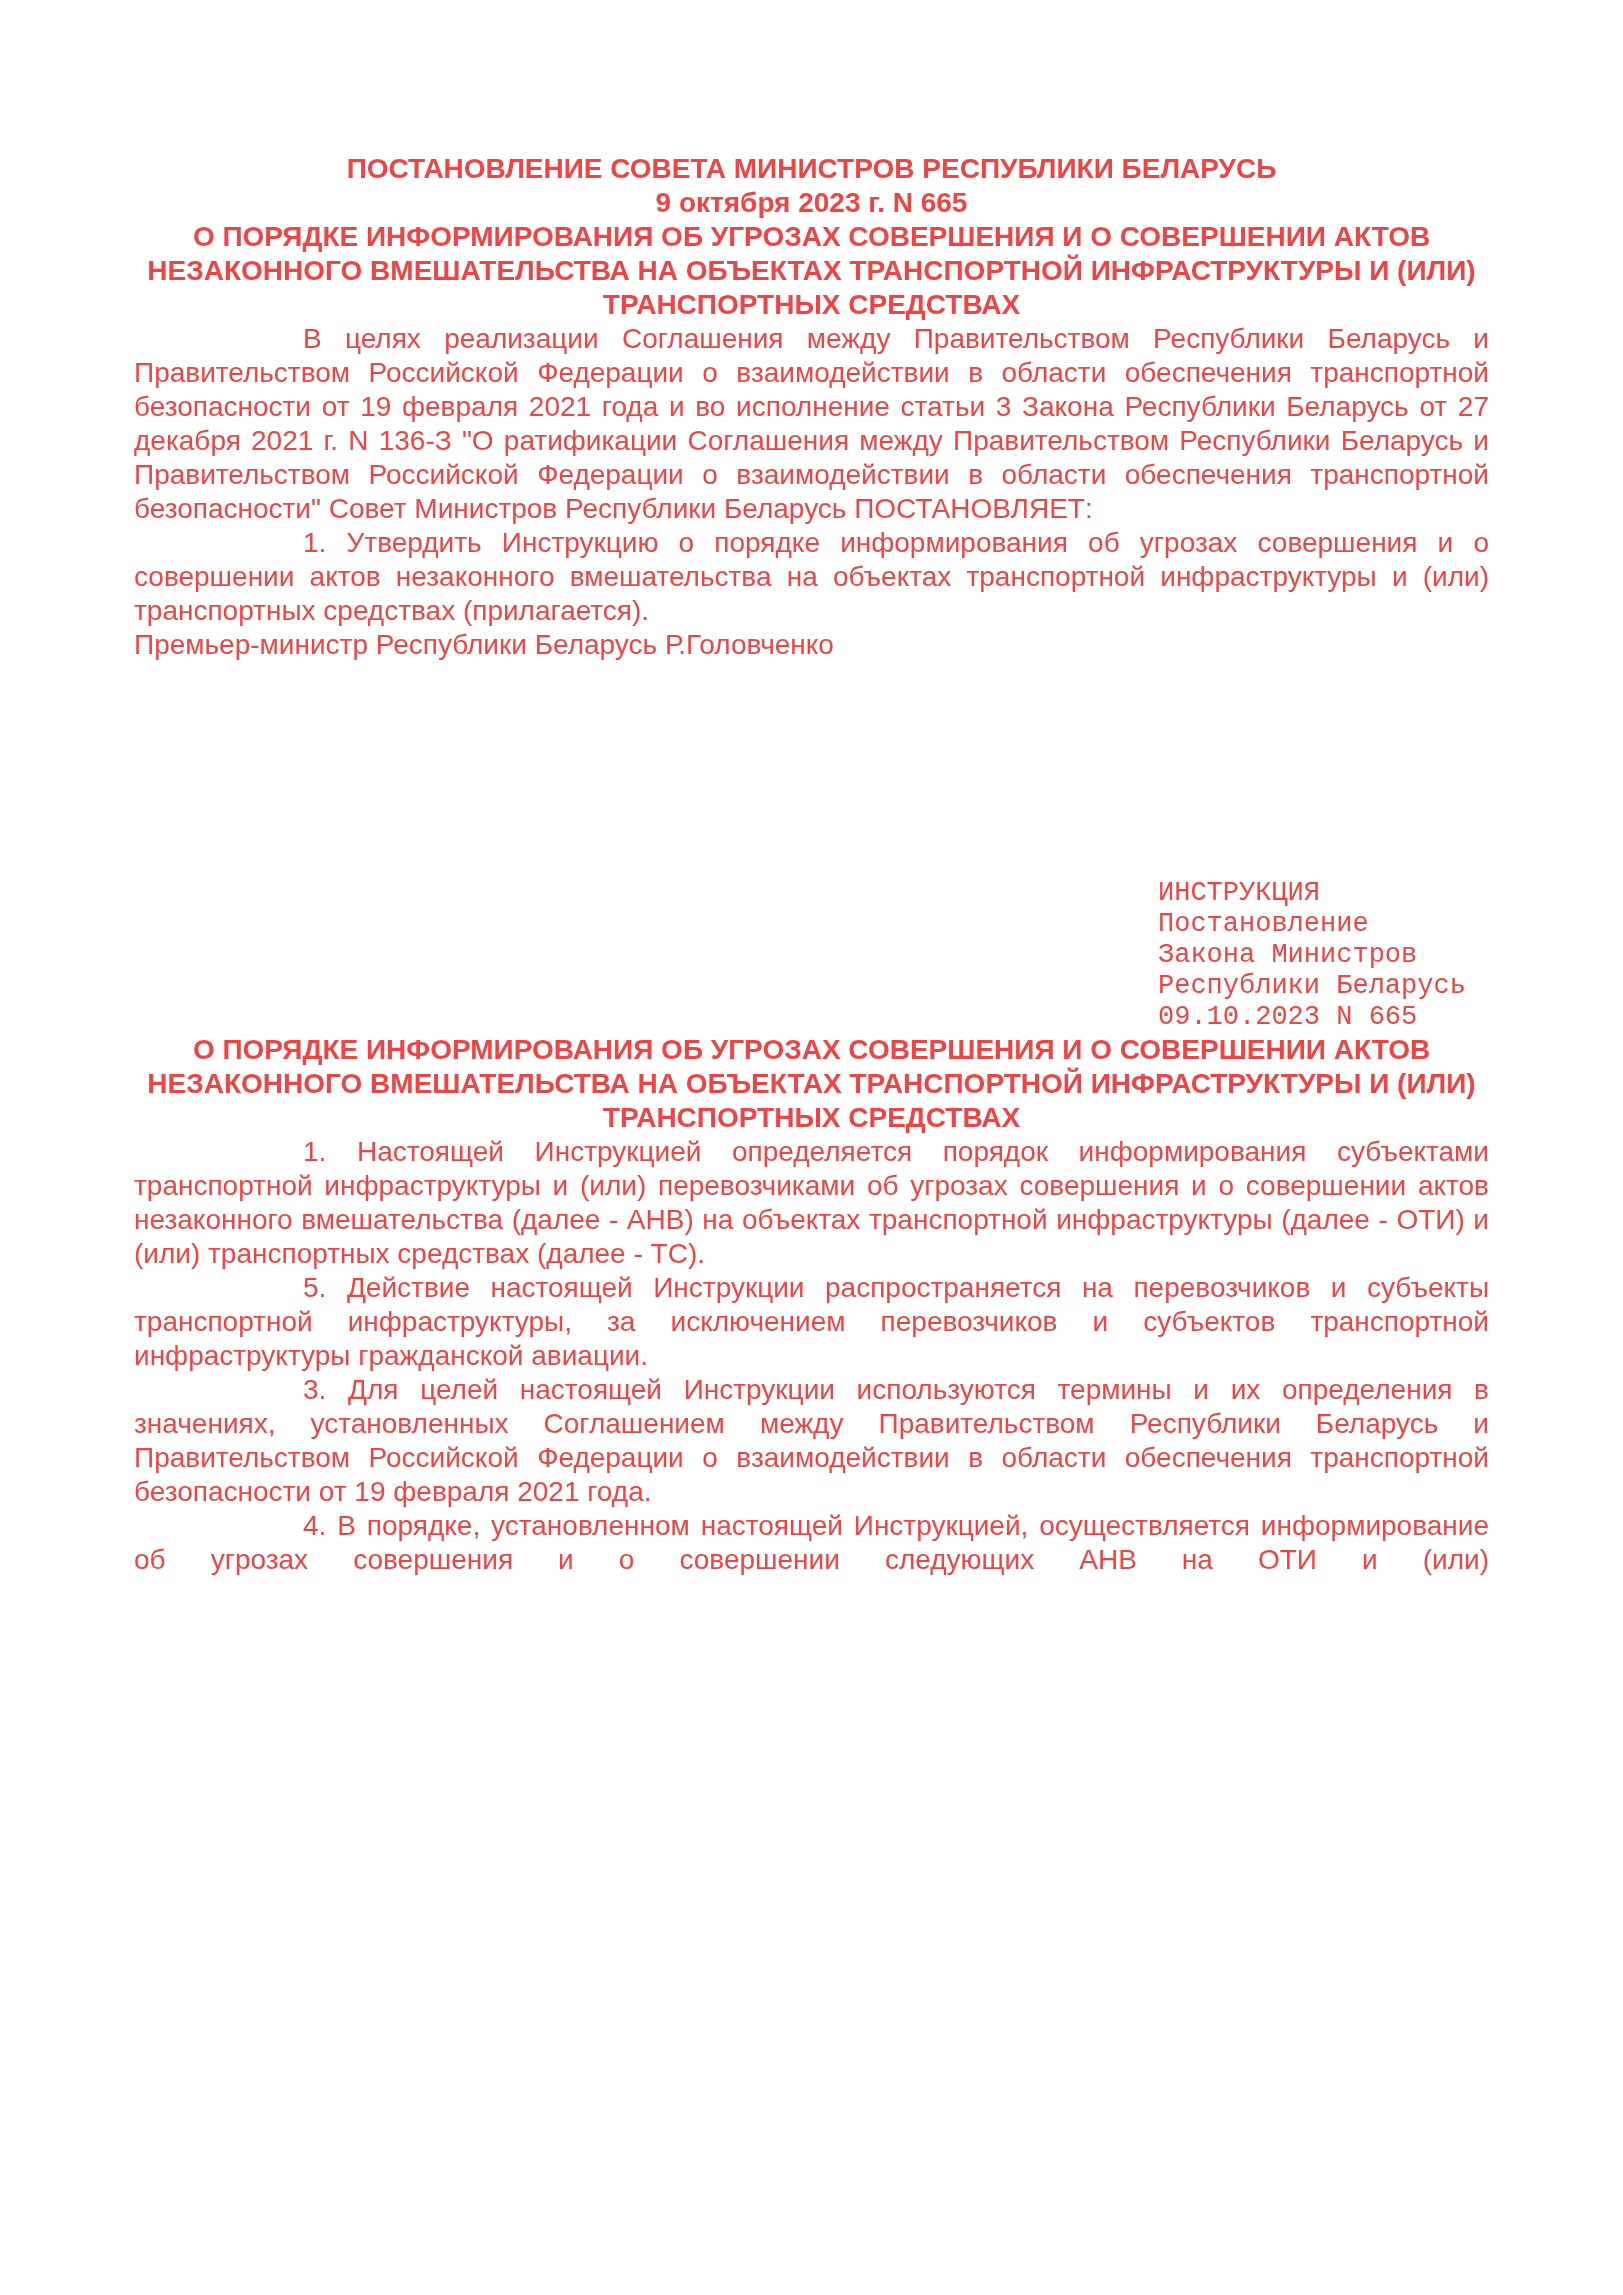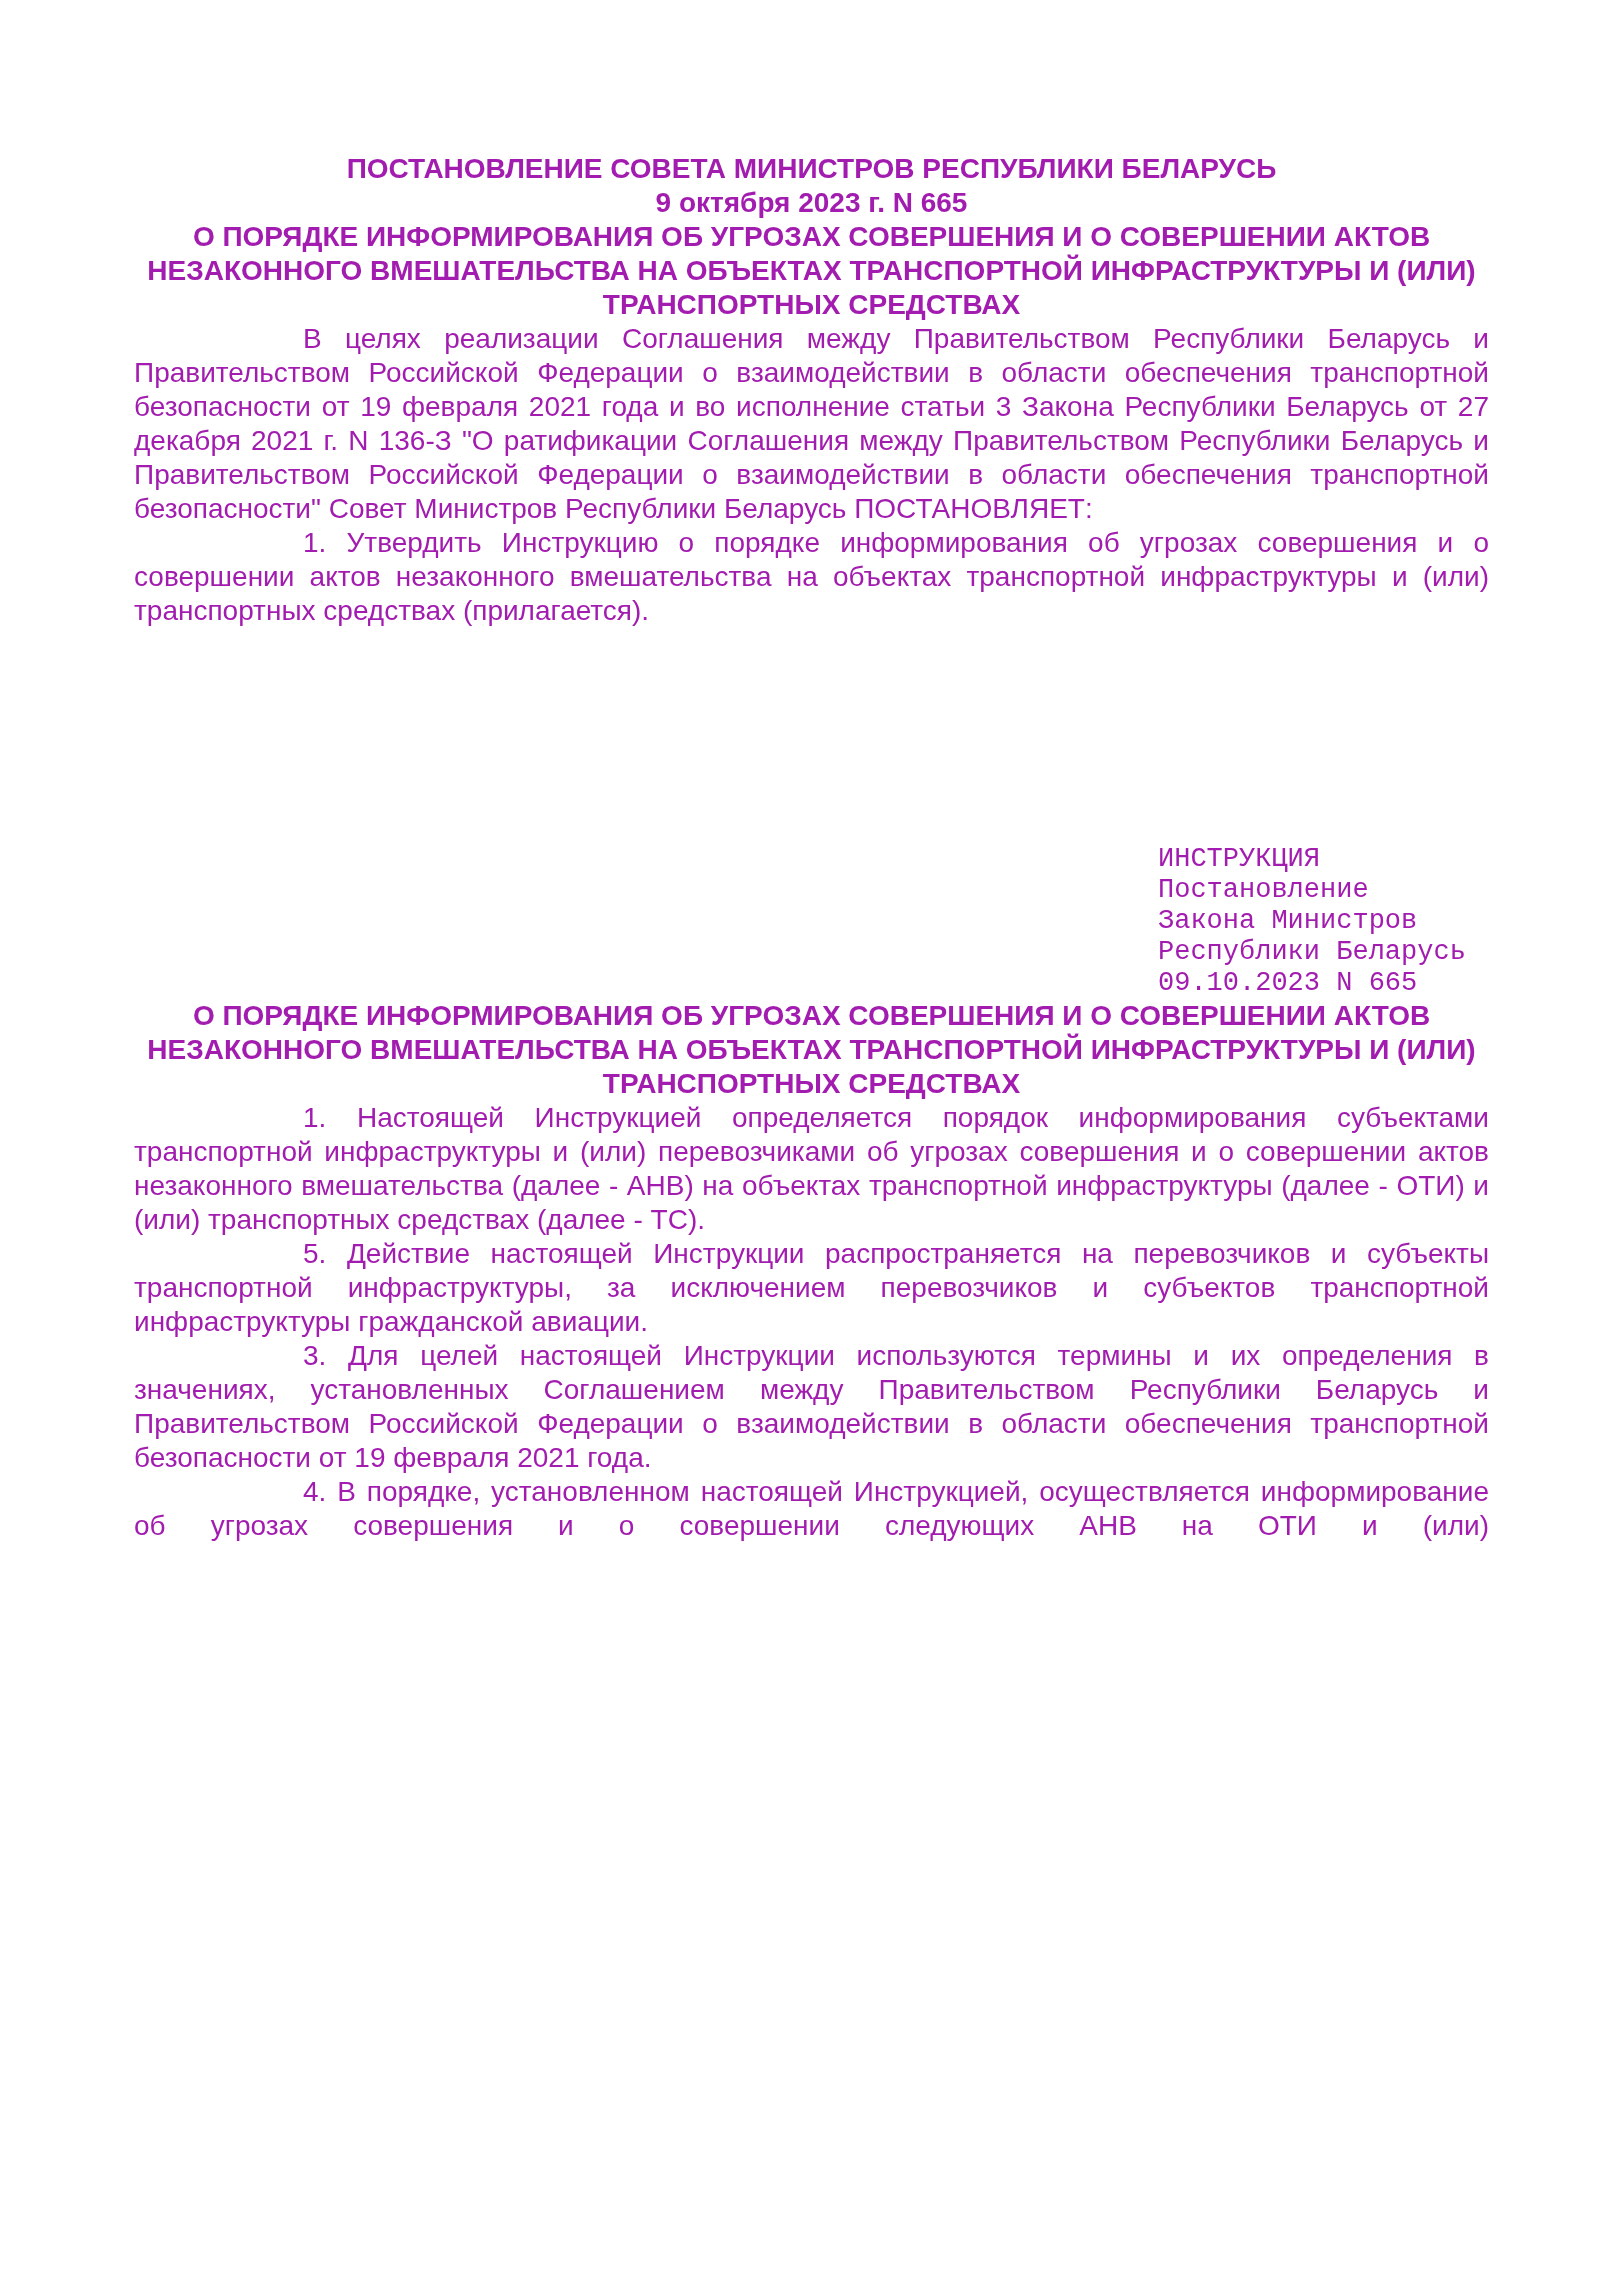--- a/index.html
+++ b/index.html
@@ -7,21 +7,21 @@
     margin: 0;
     padding: 0;
     background: #ffffff;
   }
   .page {
     position: relative;
     width: 1623px;
     height: 2295px;
     margin: 0 auto;
     background: #ffffff;
-    color: #a21caf;
+    color: #ef4444;
     font-family: "Liberation Sans", sans-serif;
     font-size: 28px;
     line-height: 34px;
     box-sizing: border-box;
     padding: 152px 134px 0 134px;
     overflow: hidden;
   }
   .page p { margin: 0; }
   .center { text-align: center; }
   .bold   { font-weight: bold; }
@@ -59,20 +59,21 @@
 
   <p class="center bold mt-date">9 октября 2023 г. N 665</p>
 
   <p class="center bold mt-subject">О ПОРЯДКЕ ИНФОРМИРОВАНИЯ ОБ УГРОЗАХ СОВЕРШЕНИЯ И О СОВЕРШЕНИИ АКТОВ НЕЗАКОННОГО ВМЕШАТЕЛЬСТВА НА ОБЪЕКТАХ ТРАНСПОРТНОЙ ИНФРАСТРУКТУРЫ И (ИЛИ) ТРАНСПОРТНЫХ СРЕДСТВАХ</p>
 
   <p class="just indent mt-preamble">В целях реализации Соглашения между Правительством Республики Беларусь и Правительством Российской Федерации о взаимодействии в области обеспечения транспортной безопасности от 19 февраля 2021 года и во исполнение статьи 3 Закона Республики Беларусь от 27 декабря 2021 г. N 136-З "О ратификации Соглашения между Правительством Республики Беларусь и Правительством Российской Федерации о взаимодействии в области обеспечения транспортной безопасности" Совет Министров Республики Беларусь ПОСТАНОВЛЯЕТ:</p>
 
   <p class="just indent mt-res1">1. Утвердить Инструкцию о порядке информирования об угрозах совершения и о совершении актов незаконного вмешательства на объектах транспортной инфраструктуры и (или) транспортных средствах (прилагается).</p>
 
 
+  <p class="mt-sign">Премьер-министр Республики Беларусь Р.Головченко</p>
 
   <div class="stamp">
     <div>ИНСТРУКЦИЯ</div>
     <div>Постановление</div>
     <div>Закона Министров</div>
     <div>Республики Беларусь</div>
     <div>09.10.2023 N 665</div>
   </div>
 
 

